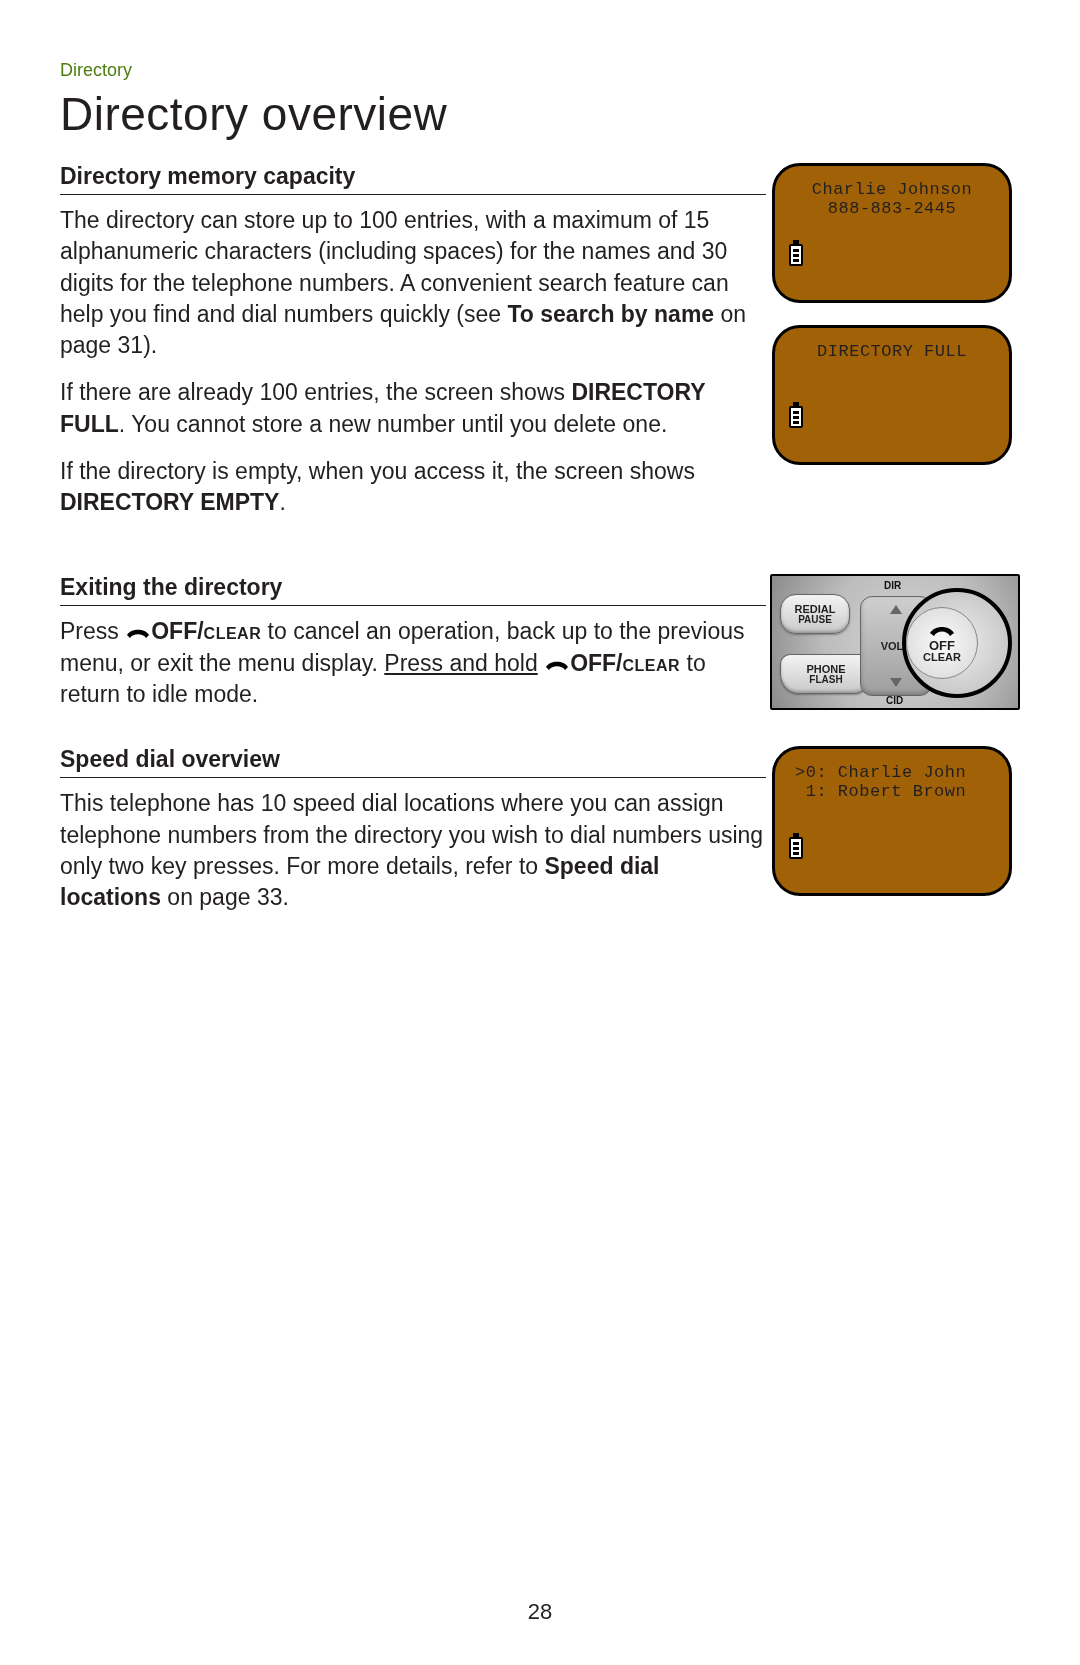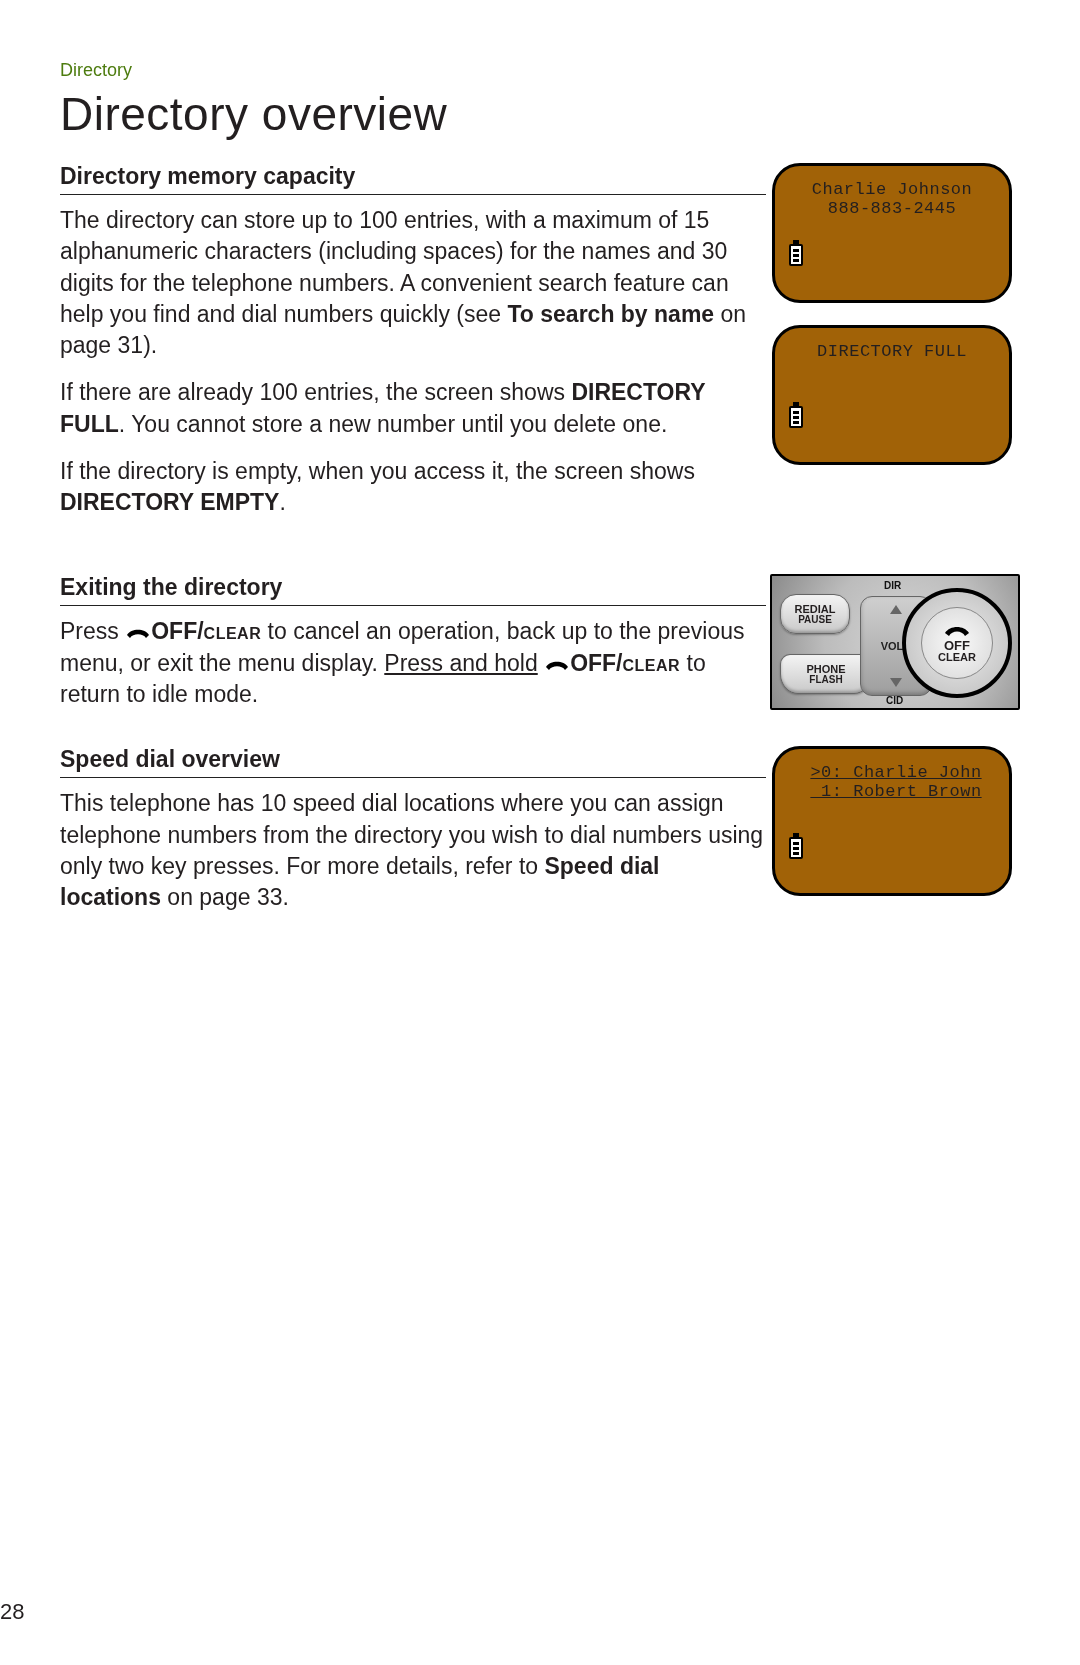--- a/index.html
+++ b/index.html
@@ -16,48 +16,48 @@
   .u { text-decoration: underline; }
   .sc { font-variant: small-caps; letter-spacing: 0.5px; }
   .hookicon { display: inline-block; width: 26px; height: 14px; position: relative; vertical-align: -1px; }
   .hookicon svg { width: 26px; height: 14px; display: block; }
   .spacer-exit { height: 40px; }
   .spacer-speed { height: 14px; }
 
   
   .lcd { width: 240px; height: 140px; border: 3px solid #000; border-radius: 28px; background: #a16207; position: relative; padding: 14px 12px 10px 12px; margin: 0 0 22px 6px; }
   .lcd-line { font-family: "Courier New", monospace; font-size: 17px; letter-spacing: 0.5px; text-align: center; white-space: pre; }
-  .lcd-left { text-align: center; padding-left: 8px; text-decoration: underline; }
+  .lcd-left { text-align: left; padding-left: 8px; }
   .lcd .batt { position: absolute; left: 14px; bottom: 34px; width: 14px; height: 22px; }
   .batt::before { content: ""; position: absolute; top: -4px; left: 4px; width: 6px; height: 4px; background: #000; }
   .batt-body { width: 14px; height: 22px; border: 2px solid #000; border-radius: 2px; position: relative; background: #fff; }
   .batt-bar { position: absolute; left: 2px; right: 2px; height: 3px; background: #000; }
   .batt-bar.b1 { bottom: 2px; }
   .batt-bar.b2 { bottom: 7px; }
   .batt-bar.b3 { bottom: 12px; }
 
   .lcd.speed { height: 150px; }
 
   
   .keypad { width: 250px; height: 136px; border: 2px solid #000; background: radial-gradient(circle at 55% 50%, #d6d6d6 0%, #bcbcbc 55%, #8b8b8b 100%); position: relative; overflow: hidden; margin: 0 0 22px 4px; border-radius: 2px; }
   .key { position: absolute; background: linear-gradient(#f4f4f4, #c9c9c9); border: 1px solid #666; border-radius: 10px 10px 18px 18px / 10px 10px 20px 20px; box-shadow: inset 0 -2px 3px rgba(0,0,0,.25), 0 1px 2px rgba(0,0,0,.3); display: flex; flex-direction: column; align-items: center; justify-content: center; font-family: Arial, sans-serif; }
   .key .kl { font-size: 11px; font-weight: 700; line-height: 1; }
   .key .kl2 { font-size: 10px; font-weight: 700; line-height: 1; }
-  .off-ring { position: absolute; right: 6px; top: 12px; width: 110px; height: 110px; border: 4px solid #000; border-radius: 50%; background: radial-gradient(#eee, #bbb); display: flex; align-items: center; justify-content: center; flex-direction: column; }
+  .off-ring { position: absolute; right: 6px; top: 12px; width: 110px; height: 110px; border: 4px solid #000; border-radius: 50%; background: radial-gradient(#eee, #bbb); display: flex; align-items: flex-start; justify-content: center; flex-direction: column; }
   .off-inner { width: 72px; height: 72px; border-radius: 50%; background: radial-gradient(#fafafa, #d6d6d6); border: 1px solid #888; display: flex; flex-direction: column; align-items: center; justify-content: center; }
   .off-inner svg { width: 28px; height: 14px; margin-bottom: 1px; }
   .off-inner .t1 { font-size: 13px; font-weight: 800; font-family: Arial, sans-serif; line-height: 1; }
   .off-inner .t2 { font-size: 11px; font-weight: 800; font-family: Arial, sans-serif; line-height: 1; }
   .navpad { position: absolute; left: 88px; top: 20px; width: 72px; height: 100px; background: linear-gradient(#cfcfcf, #9e9e9e); border: 1px solid #666; border-radius: 12px; box-shadow: inset 0 -2px 4px rgba(0,0,0,.25); }
   .navpad::before { content: ""; position: absolute; left: 50%; top: 8px; margin-left: -6px; border-left: 6px solid transparent; border-right: 6px solid transparent; border-bottom: 9px solid #666; }
   .navpad::after { content: ""; position: absolute; left: 50%; bottom: 8px; margin-left: -6px; border-left: 6px solid transparent; border-right: 6px solid transparent; border-top: 9px solid #666; }
   .navpad .vol { position: absolute; left: 50%; top: 50%; transform: translate(-50%, -50%); font-size: 11px; font-weight: 700; font-family: Arial, sans-serif; color: #222; }
   .lbl { position: absolute; font-size: 10px; font-weight: 700; font-family: Arial, sans-serif; color: #111; }
 
-  .page-num { position: absolute; bottom: 40px; left: 0; right: 0; font-size: 22px; }
+  .page-num { position: absolute; bottom: 40px; left: 0; right: 0; text-align: center; font-size: 22px; }
 </style>
 </head>
 <body>
 
 <div class="page">
   <div class="breadcrumb">Directory</div>
   <div class="title">Directory overview</div>
 
   <div class="layout">
     <div class="col-text">

